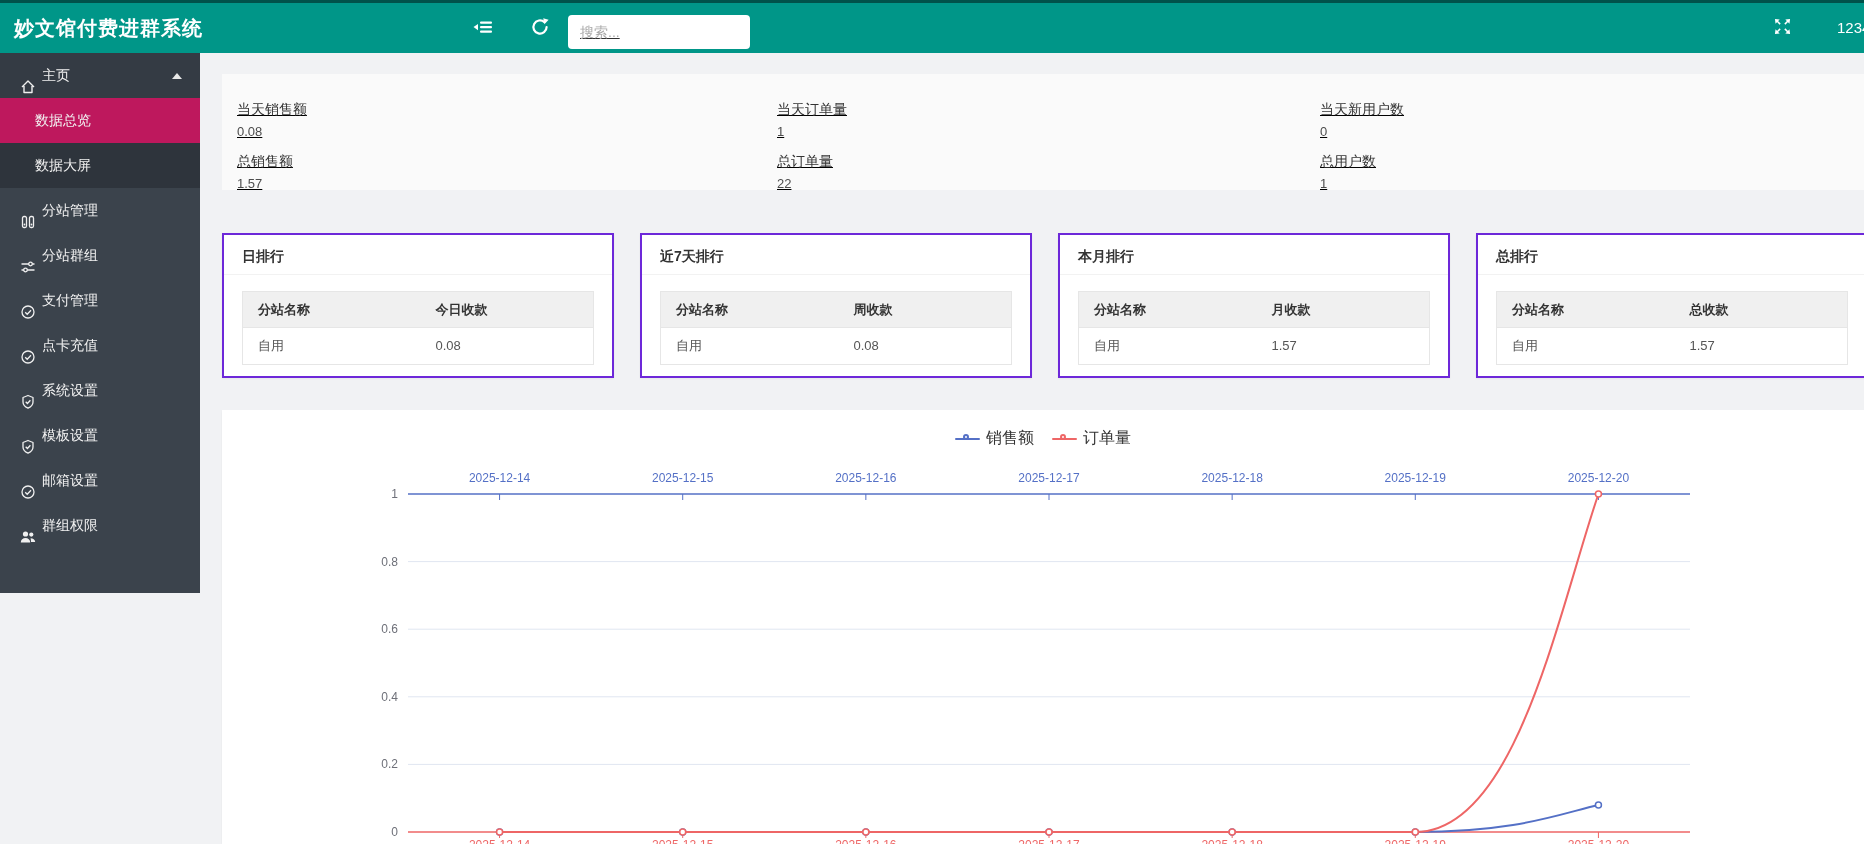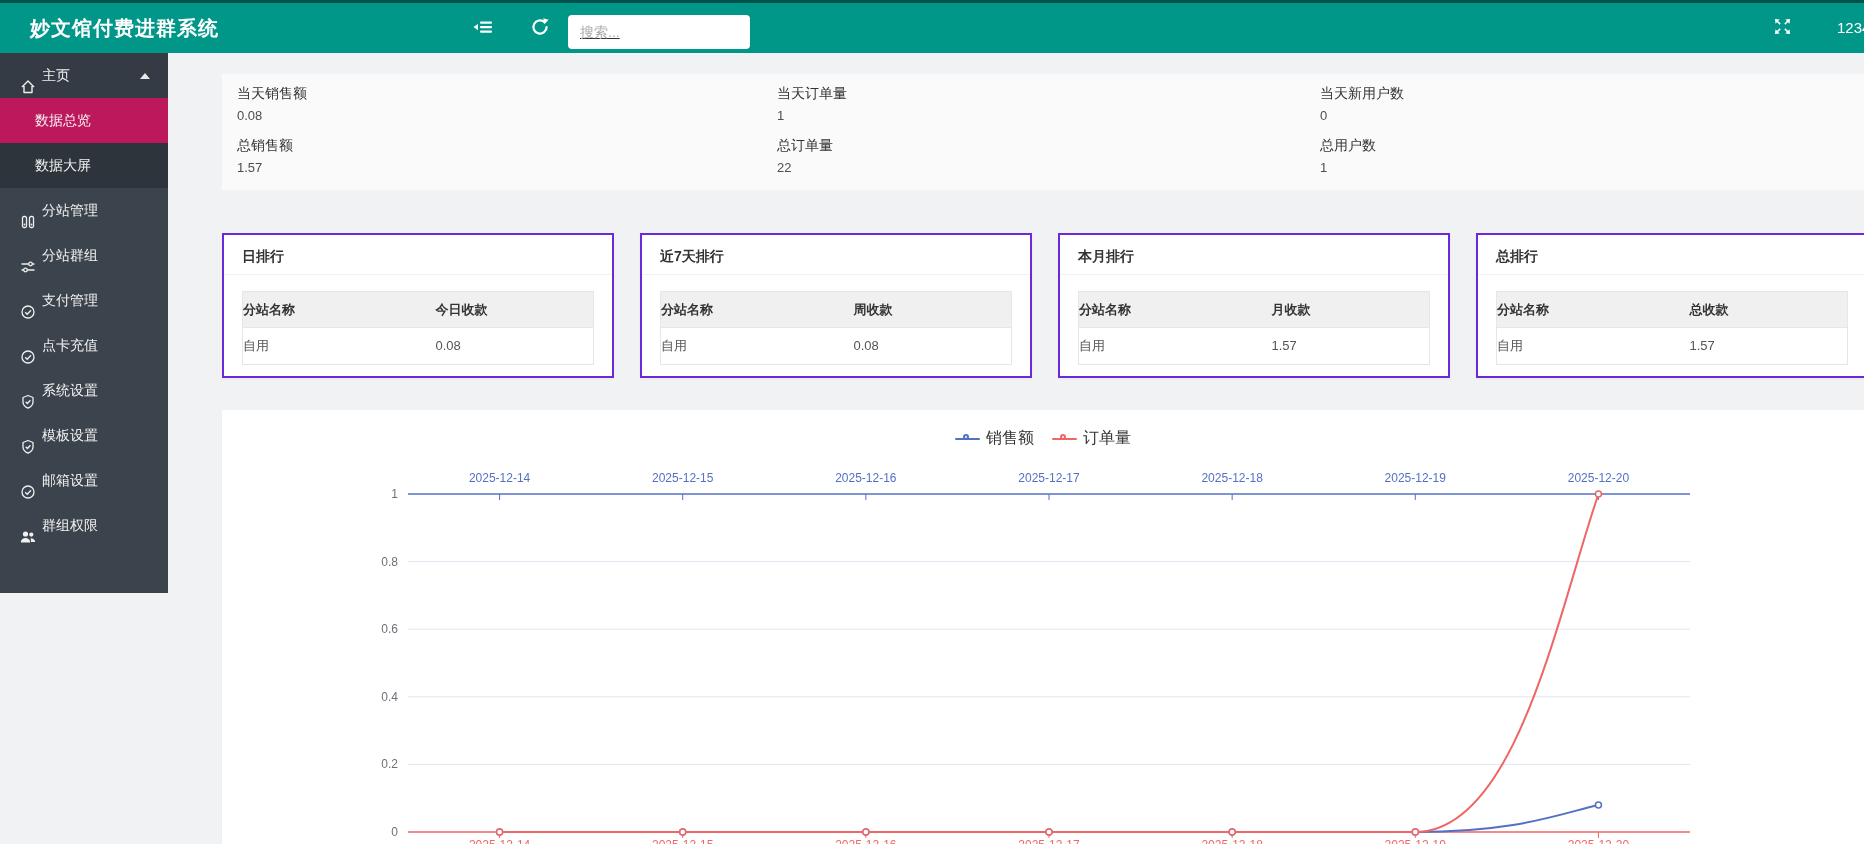--- a/index.html
+++ b/index.html
@@ -2,53 +2,53 @@
 <html><head>
 <meta charset="utf-8">
 <style>
   * { margin:0; padding:0; box-sizing:border-box; }
   body { font-family:"Liberation Sans","DejaVu Sans",sans-serif; }
   .app { position:relative; width:1864px; height:844px; overflow:hidden; background:#f1f2f4; }
 
   
   .header { position:absolute; left:0; top:0; width:1864px; height:53px; background:#009688; z-index:10; }
   .top-edge { position:absolute; left:0; top:0; width:100%; height:3px; background:rgba(0,0,0,.45); z-index:11; }
-  .header-title { position:absolute; left:14px; top:0; height:53px; line-height:56px; color:#fff; font-size:20px; font-weight:bold; letter-spacing:1px;margin-left:16px; }
+  .header-title { position:absolute; left:14px; top:0; height:53px; line-height:56px; color:#fff; font-size:20px; font-weight:bold; letter-spacing:1px; }
   .h-icon { position:absolute; top:0; height:53px; width:40px; display:flex; align-items:center; justify-content:center; cursor:pointer; }
   .h-icon svg { display:block; }
   .search-input { position:absolute; left:568px; top:15px; width:182px; height:34px; border:none; border-radius:4px; background:#fff; font-size:14px; color:#333; padding:0 12px; outline:none;text-decoration:underline; }
   .search-input::placeholder { color:#a9a9a9; }
   .header-user { position:absolute; left:1837px; top:0; height:53px; line-height:55px; color:#fff; font-size:15px; white-space:nowrap; cursor:pointer; }
 
   
-  .sidebar { position:absolute; left:0; top:53px; width:168px; height:540px; background:#3b434c; z-index:5; }
+  .sidebar { position:absolute; left:0; top:53px; width:200px; height:540px; background:#3b434c; z-index:5; }
   .nav-item { position:relative; height:45px; line-height:45px; color:#f2f2f2; font-size:14px; cursor:pointer; white-space:nowrap; }
   .nav-item .nav-icon { position:absolute; left:20px; top:15px; width:16px; height:16px; }
   .nav-item .nav-label { position:absolute; left:42px; }
   .nav-parent { background:#343b44; }
   .caret-up { position:absolute; right:18px; top:20px; width:0; height:0; border-left:5px solid transparent; border-right:5px solid transparent; border-bottom:6px solid #e8e8e8; }
   .nav-sub .nav-label { left:35px; }
   .nav-sub { background:#343b44; }
   .nav-sub.active { background:#be185d; }
   .nav-sub.dark { background:#2e343c; }
 
   
   .stats-panel { position:absolute; left:222px; top:74px; width:1642px; height:116px; background:#fafafa; }
-  .stat-col { position:absolute; top:0; width:500px; }
+  .stat-col { position:absolute; top:16px; width:500px;text-decoration:underline; }
   .stat-label { font-size:14px; color:#333; margin-top:9px; line-height:20px; }
   .stat-value { font-size:13px; color:#4d4d4d; line-height:20px; margin-top:3px; }
 
   
   .rank-card { position:absolute; top:233px; width:392px; height:145px; background:#fff; border:2px solid #6d28d9; box-shadow:0 1px 2px rgba(0,0,0,.05); }
   .rank-title { height:40px; line-height:42px; padding-left:18px; font-size:14px; font-weight:bold; color:#333; border-bottom:1px solid #f2f2f2; }
   .rank-table { position:absolute; left:18px; right:18px; top:56px; border:1px solid #e6e6e6; font-size:13px; }
   .rt-row { display:flex; height:36px; line-height:36px; }
   .rt-head { background:#f0f0f0; font-weight:bold; color:#333; border-bottom:1px solid #e6e6e6; }
   .rt-body { background:#fff; color:#555; }
-  .rt-c1 { width:55%; }
+  .rt-c1 { width:55%; padding-left:15px; }
   .rt-c2 { width:45%; }
 
   
   .chart-card { position:absolute; left:222px; top:410px; width:1642px; height:434px; background:#fff; box-shadow:0 1px 2px rgba(0,0,0,.05); }
   .legend { position:absolute; left:0; top:18px; width:100%; display:flex; justify-content:center; gap:18px; }
   .legend-item { display:flex; align-items:center; gap:6px; cursor:pointer; }
   .lm { position:relative; width:25px; height:2px; border-radius:2px; }
   .lm-circle { position:absolute; left:8px; top:-4px; width:6px; height:6px; border:2px solid; border-radius:50%; background:#fff; }
   .legend-label { font-size:16px; color:#333; }
   #chart-svg { position:absolute; left:0; top:40px; }

